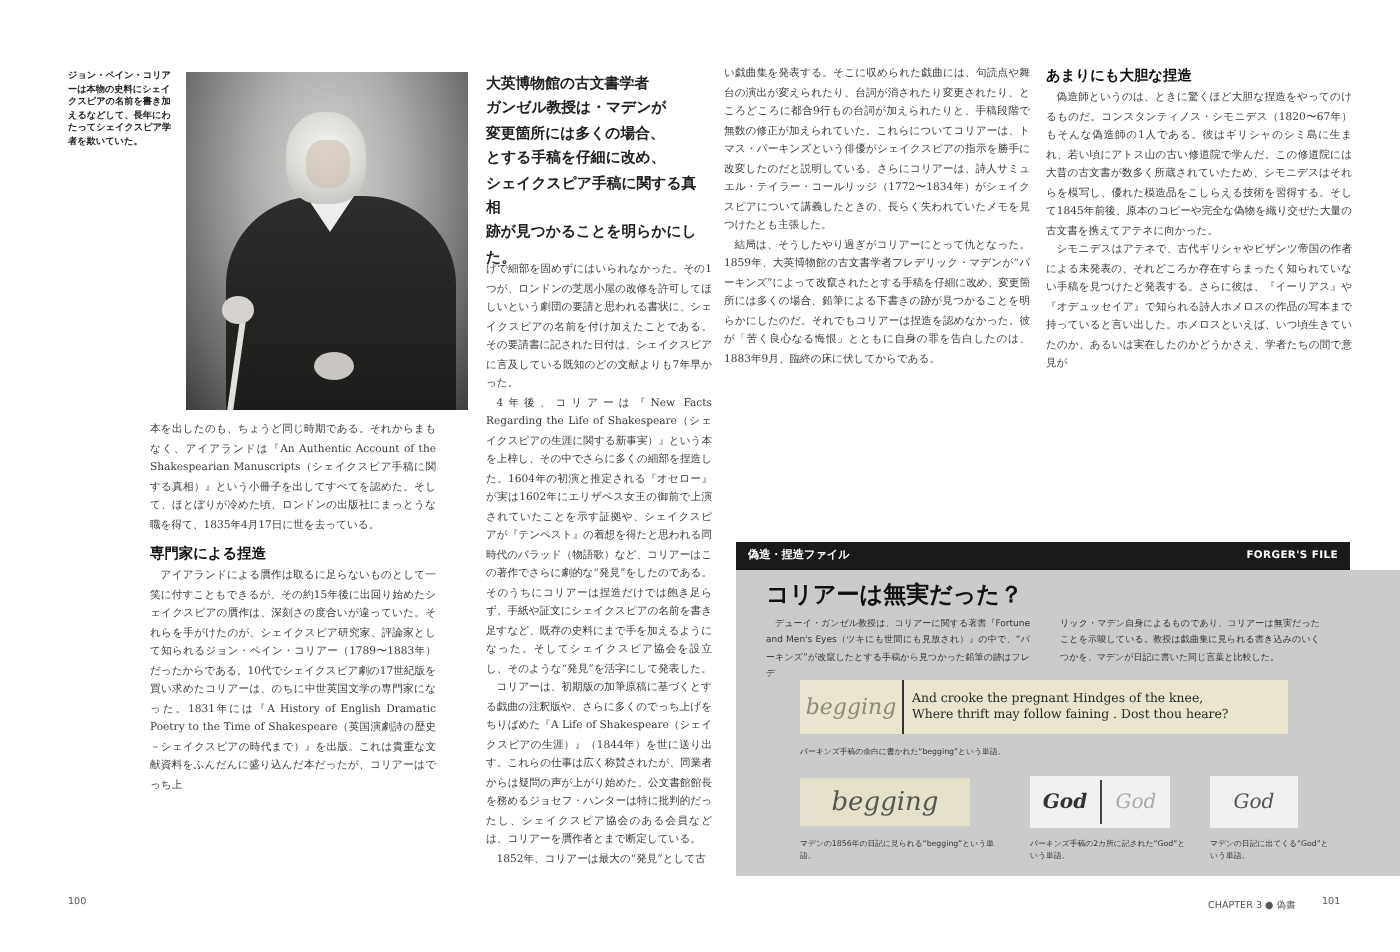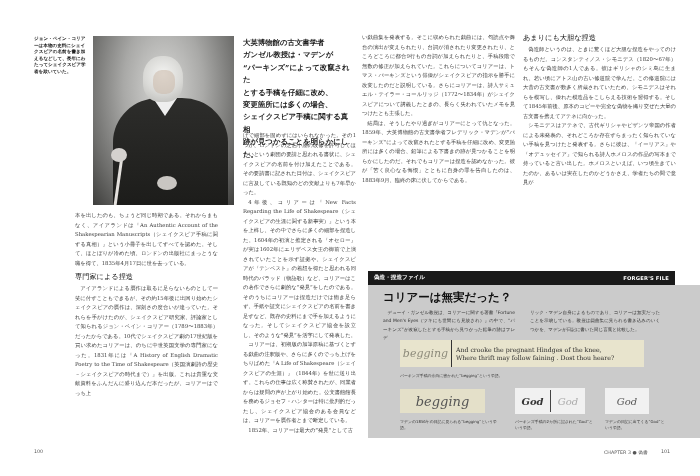--- a/index.html
+++ b/index.html
@@ -31,21 +31,21 @@
 
   .col { position:absolute; font-size:5.3px; line-height:9.5px; color:#3a3a3a; text-align:justify; }
   .col p { text-indent:1em; }
   .col p.noindent { text-indent:0; }
   .col-a1 { left:75px; top:211px; width:143px; }
   .col-a2 { left:243px; top:131px; width:113px; }
   .col-b1 { left:362px; top:33px; width:153px; }
   .col-b2 { left:523px; top:33px; width:153px; }
 
   .section-head {
-    font-family:"DejaVu Sans", sans-serif; font-weight:normal; font-size:7.2px; line-height:12px; color:#111; text-indent:0 !important; margin:3px 0 1px;
+    font-family:"DejaVu Sans", sans-serif; font-weight:bold; font-size:7.2px; line-height:12px; color:#111; text-indent:0 !important; margin:3px 0 1px;
   }
 
   .box-header {
     position:absolute; left:368px; top:271px; width:307px; height:14px; background:#1a1a1a;
     display:flex; justify-content:space-between; align-items:center; padding:0 6px;
     font-family:"DejaVu Sans", sans-serif; font-weight:bold; color:#fff;
   }
   .box-header .jp { font-size:5.6px; }
   .box-header .en { font-size:5.2px; letter-spacing:.2px; }
   .box {
@@ -98,23 +98,22 @@
   <div class="head"></div>
   <div class="face"></div>
   <div class="cane"></div>
   <div class="hand1"></div>
   <div class="hand2"></div>
 </div>
 
 <div class="pullquote">
   <div>大英博物館の古文書学者</div>
   <div>ガンゼル教授は・マデンが</div>
-  <div>“パーキンズ”によって改竄された</div>
+  <div>変更箇所には多くの場合、</div>
   <div>とする手稿を仔細に改め、</div>
-  <div>変更箇所には多くの場合、</div>
   <div>シェイクスピア手稿に関する真相</div>
   <div>跡が見つかることを明らかにした。</div>
 </div>
 
 <div class="col col-a1">
   <p class="noindent">本を出したのも、ちょうど同じ時期である。それからまもなく、アイアランドは『An Authentic Account of the Shakespearian Manuscripts（シェイクスピア手稿に関する真相）』という小冊子を出してすべてを認めた。そして、ほとぼりが冷めた頃、ロンドンの出版社にまっとうな職を得て、1835年4月17日に世を去っている。</p>
   <div class="section-head">専門家による捏造</div>
   <p>アイアランドによる贋作は取るに足らないものとして一笑に付すこともできるが、その約15年後に出回り始めたシェイクスピアの贋作は、深刻さの度合いが違っていた。それらを手がけたのが、シェイクスピア研究家、評論家として知られるジョン・ペイン・コリアー（1789〜1883年）だったからである。10代でシェイクスピア劇の17世紀版を買い求めたコリアーは、のちに中世英国文学の専門家になった。1831年には『A History of English Dramatic Poetry to the Time of Shakespeare（英国演劇詩の歴史－シェイクスピアの時代まで）』を出版。これは貴重な文献資料をふんだんに盛り込んだ本だったが、コリアーはでっち上</p>
 </div>
 

